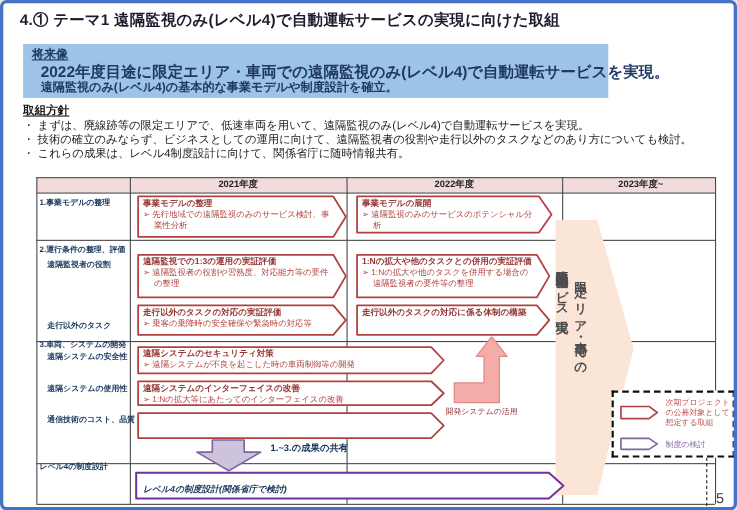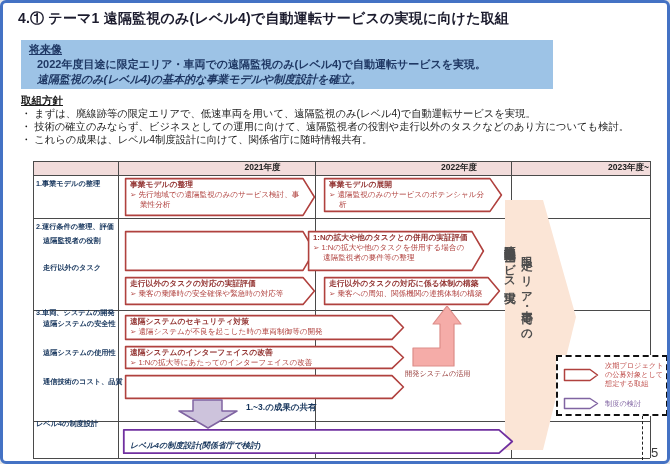--- a/index.html
+++ b/index.html
@@ -9,30 +9,30 @@
     border:3px solid #4472c4; border-radius:6px; overflow:hidden;
     font-family:"Liberation Sans", sans-serif;
   }
   .abs { position:absolute; }
   .nowrap { white-space:nowrap; }
 
   
   .title { left:15px; top:7px; font-size:14px; font-weight:bold; color:#1c1c2e; letter-spacing:0.2px; }
   .future { left:18px; top:37px; width:532px; height:49px; background:#9dc3e6; z-index:1; }
   .future .hd { position:absolute; left:8px; top:2px; font-size:11px; font-weight:bold; color:#1f3864; text-decoration:underline; }
-  .future .l1 { position:absolute; left:16px; top:17px; font-size:11px; font-weight:bold; color:#1f3864; white-space:nowrap; }
-  .future .l2 { position:absolute; left:16px; top:32px; font-size:11px; font-weight:bold; color:#1f3864; white-space:nowrap;font-style:italic; }
+  .future .l1 { position:absolute; left:16px; top:17px; font-size:14px; font-weight:bold; color:#1f3864; white-space:nowrap; }
+  .future .l2 { position:absolute; left:16px; top:32px; font-size:11px; font-weight:bold; color:#1f3864; white-space:nowrap; }
   .policy-hd { left:18px; top:91px; font-size:10.5px; font-weight:bold; color:#1a1a1a; text-decoration:underline; }
   .pb { left:18px; font-size:10.3px; color:#1a1a1a; white-space:nowrap; }
 
   
   .hdr-bg { left:30px; top:158px; width:617px; height:14px; background:#f2dcdb; z-index:0; }
   .hline { height:1px; background:#4a4a4a; z-index:1; }
   .vline { width:1px; background:#4a4a4a; z-index:1; }
-  .colhd { top:159px; font-size:8.5px; font-weight:bold; color:#222222; text-align:center; z-index:2;margin-left:46px; }
+  .colhd { top:159px; font-size:8.5px; font-weight:bold; color:#222222; text-align:center; z-index:2; }
   .rowlab { font-size:7.2px; font-weight:bold; color:#17365d; z-index:3; white-space:nowrap; }
 
   
   .chev { position:absolute; z-index:3; }
   .chev-svg { position:absolute; left:0; top:0; z-index:0; }
   .chev .tx { position:relative; z-index:1; padding:3px 16px 2px 6px; }
   .chev .bt { display:block; font-size:7.8px; font-weight:bold; color:#943634; line-height:10px; }
   .chev .bb { display:block; font-size:7.6px; color:#b0413e; line-height:10px; padding-left:10px; text-indent:-10px; }
 
   
@@ -88,21 +88,21 @@
   <div class="abs vline" style="left:508px;top:158px;height:297px"></div>
   <div class="abs vline" style="left:647px;top:158px;height:297px"></div>
 
   <div class="abs colhd" style="left:115px;width:197px">2021年度</div>
   <div class="abs colhd" style="left:312px;width:196px">2022年度</div>
   <div class="abs colhd" style="left:500px;width:159px">2023年度~</div>
 
   <div class="abs rowlab" style="left:33px;top:176px">1.事業モデルの整理</div>
   <div class="abs rowlab" style="left:33px;top:219px">2.運行条件の整理、評価</div>
   <div class="abs rowlab" style="left:40px;top:233px">遠隔監視者の役割</div>
-  <div class="abs rowlab" style="left:40px;top:260px">走行以外のタスク</div>
+  <div class="abs rowlab" style="left:40px;top:288px">走行以外のタスク</div>
   <div class="abs rowlab" style="left:33px;top:305px">3.車両、システムの開発</div>
   <div class="abs rowlab" style="left:40px;top:316px">遠隔システムの安全性</div>
   <div class="abs rowlab" style="left:40px;top:345px">遠隔システムの使用性</div>
   <div class="abs rowlab" style="left:40px;top:374px">通信技術のコスト、品質</div>
   <div class="abs rowlab" style="left:33px;top:416px">レベル4の制度設計</div>
 
   <svg class="abs peach-arrow" width="78" height="256">
     <polygon points="2,2 40,2 73,119 40,252 2,252" fill="#fbe5d6"></polygon>
   </svg>
   <div class="abs vtext goal-right">限定エリア・車両での</div>
@@ -123,22 +123,26 @@
       </svg>
     <div class="tx">
         <b class="bt">事業モデルの整理</b>
         <span class="bb">➢ 先行地域での遠隔監視のみのサービス検討、事業性分析</span>
       </div>
   </div>
   <div class="chev" style="left:121px;top:227px;width:192px;height:42px">
       <svg width="192" height="42" class="chev-svg">
         <polygon points="1.6,1.6 179,1.6 190.4,21 179,40.4 1.6,40.4" fill="#ffffff" stroke="#b0413e" stroke-width="1.6" stroke-linejoin="round"></polygon>
       </svg>
-  </div>
-  <div class="chev" style="left:304px;top:227px;width:178px;height:42px">
+    <div class="tx">
+        <b class="bt">遠隔監視での1:3の運用の実証評価</b>
+        <span class="bb">➢ 遠隔監視者の役割や習熟度、対応能力等の要件の整理</span>
+      </div>
+  </div>
+  <div class="chev" style="left:320px;top:227px;width:178px;height:42px">
       <svg width="178" height="42" class="chev-svg">
         <polygon points="1.6,1.6 165,1.6 176.4,21 165,40.4 1.6,40.4" fill="#ffffff" stroke="#b0413e" stroke-width="1.6" stroke-linejoin="round"></polygon>
       </svg>
     <div class="tx">
         <b class="bt">1:Nの拡大や他のタスクとの併用の実証評価</b>
         <span class="bb">➢ 1:Nの拡大や他のタスクを併用する場合の遠隔監視者の要件等の整理</span>
       </div>
   </div>
   <div class="chev" style="left:121px;top:273px;width:192px;height:30px">
       <svg width="192" height="30" class="chev-svg">
@@ -148,21 +152,20 @@
         <b class="bt">走行以外のタスクの対応の実証評価</b>
         <span class="bb">➢ 乗客の乗降時の安全確保や緊急時の対応等</span>
       </div>
   </div>
   <div class="chev" style="left:320px;top:273px;width:178px;height:30px">
       <svg width="178" height="30" class="chev-svg">
         <polygon points="1.6,1.6 165,1.6 176.4,15 165,28.4 1.6,28.4" fill="#ffffff" stroke="#b0413e" stroke-width="1.6" stroke-linejoin="round"></polygon>
       </svg>
     <div class="tx">
         <b class="bt">走行以外のタスクの対応に係る体制の構築</b>
-        <span class="bb">➢ 乗客への周知、関係機関の連携体制の構築</span>
       </div>
   </div>
   <div class="chev" style="left:121px;top:311px;width:281px;height:27px">
       <svg width="281" height="27" class="chev-svg">
         <polygon points="1.6,1.6 268,1.6 279.4,13.5 268,25.4 1.6,25.4" fill="#ffffff" stroke="#b0413e" stroke-width="1.6" stroke-linejoin="round"></polygon>
       </svg>
     <div class="tx" style="width:220px">
         <b class="bt">遠隔システムのセキュリティ対策</b>
         <span class="bb">➢ 遠隔システムが不良を起こした時の車両制御等の開発</span>
       </div>

